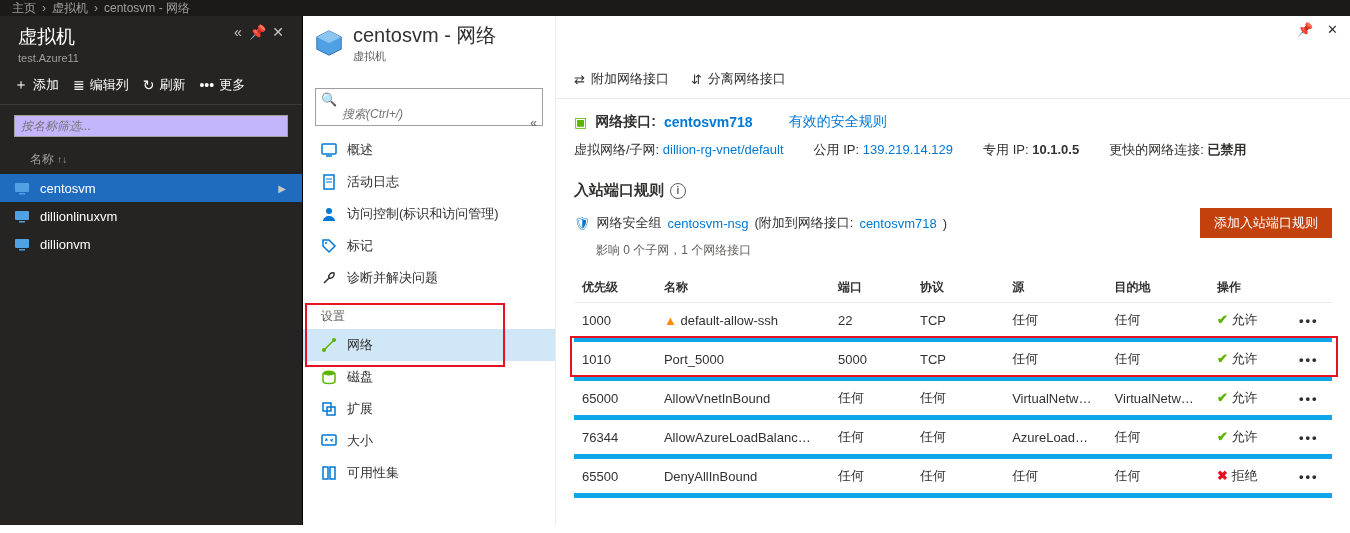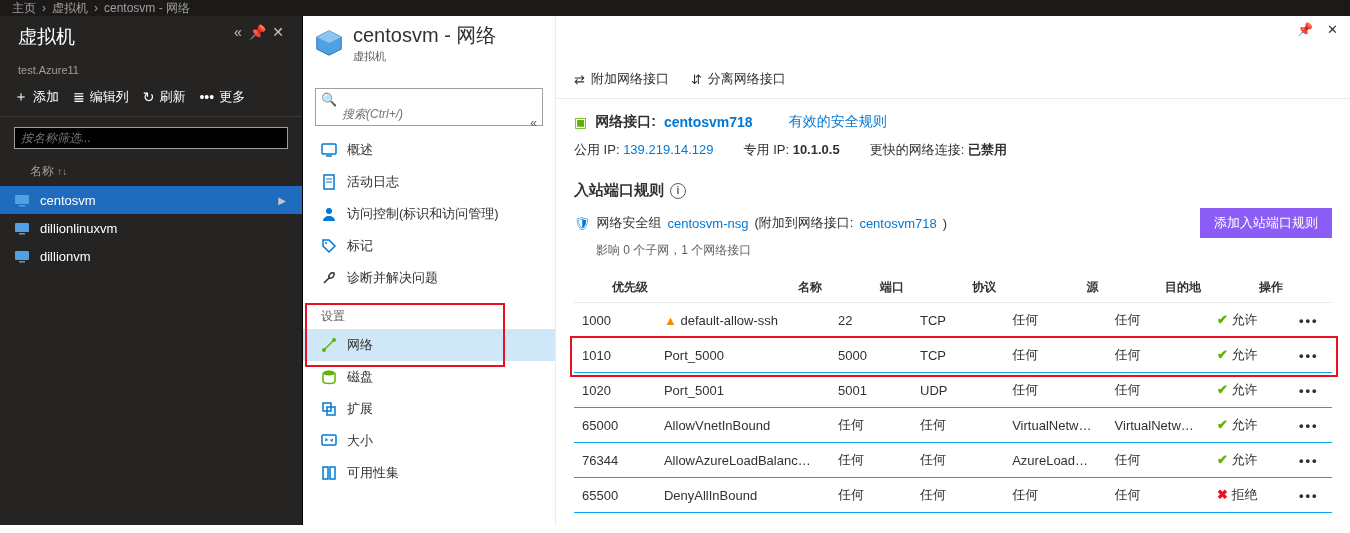--- a/index.html
+++ b/index.html
@@ -5,28 +5,28 @@
 html,body{margin:0;padding:0;font-family:"Segoe UI",Arial,sans-serif;font-size:13px;color:#323130;background:#fff;height:533px;width:1350px;overflow:hidden}
 a{color:#0078d4;text-decoration:none}
 .top-breadcrumb{height:16px;background:#1b1a19;color:#fff;display:flex;align-items:center;padding:0 12px;font-size:12px}
 .top-breadcrumb span{color:#a19f9d}
 .top-breadcrumb .sep{margin:0 6px;color:#a19f9d}
 .columns{display:flex;height:509px}
 
 .col-vmlist{width:302px;background:#252423;color:#fff;display:flex;flex-direction:column;border-right:1px solid #000}
 .blade-header{display:flex;align-items:flex-start;padding:8px 14px 6px 18px}
 .blade-header .title{font-size:19px;font-weight:400}
-.blade-header .subtitle{font-size:11px;color:#a19f9d;margin-top:14px}
+.blade-header .subtitle{font-size:11px;color:#a19f9d;margin-top:2px}
 .blade-header .spacer{flex:1}
 .hdr-icn{width:20px;text-align:center;font-size:14px;color:#c8c6c4;cursor:pointer}
 .toolbar{display:flex;align-items:center;gap:14px;padding:6px 14px 10px 14px;border-bottom:1px solid #3b3a39;font-size:13px}
 .toolbar .tb-item{display:flex;align-items:center;gap:5px;cursor:pointer;color:#fff}
 .tb-icn{font-size:14px}
 .vm-filter{margin:10px 14px 4px 14px}
-.vm-filter input{width:100%;box-sizing:border-box;background:#000000;border:1px solid #a19f9d;color:#605e5c;padding:3px 6px;font-size:12px;font-style:italic}
+.vm-filter input{width:100%;box-sizing:border-box;background:#c4b5fd;border:1px solid #a19f9d;color:#605e5c;padding:3px 6px;font-size:12px;font-style:italic}
 .vm-colhdr{padding:10px 22px 6px 30px;font-size:12px;color:#a19f9d}
 .vm-item{display:flex;align-items:center;gap:10px;padding:6px 16px 6px 14px;cursor:pointer;font-size:13px}
 .vm-item.selected{background:#1f6cbf}
 .vm-item .vm-icn{width:16px;height:16px;display:inline-flex;align-items:center;justify-content:center}
 .vm-item .arrow{margin-left:auto;color:#c8c6c4;font-size:10px}
 
 .col-nav{width:252px;background:#fff;border-right:1px solid #edebe9;display:flex;flex-direction:column}
 .nav-title-row{display:flex;align-items:center;gap:10px;padding:6px 14px 2px 12px}
 .nav-title-row .cube{width:28px;height:28px}
 .nav-title-row .title{font-size:20px;font-weight:400;color:#323130}
@@ -48,25 +48,25 @@
 .main-toolbar .mtb{display:flex;align-items:center;gap:6px;cursor:pointer}
 .main-body{padding:14px 18px 0 18px;overflow:auto}
 .ni-line{display:flex;align-items:center;gap:8px;font-size:14px}
 .ni-line .shield{color:#5db300;font-size:14px}
 .props{display:flex;flex-wrap:wrap;gap:30px;margin:10px 0 22px 0;font-size:13px}
 .props .lbl{color:#323130}
 .section-title{font-size:15px;font-weight:600;margin:8px 0 8px 0;display:flex;align-items:center;gap:6px}
 .info-icn{width:14px;height:14px;border:1px solid #605e5c;border-radius:50%;display:inline-flex;align-items:center;justify-content:center;font-size:10px;color:#605e5c}
 .nsg-line{display:flex;align-items:center;gap:6px;font-size:13px}
 .nsg-line .shield2{color:#0078d4}
-.add-btn{margin-left:auto;background:#8b5cf6;color:#fff;border:none;padding:6px 14px;font-size:13px;cursor:pointer}
+.add-btn{margin-left:auto;background:#c2410c;color:#fff;border:none;padding:6px 14px;font-size:13px;cursor:pointer}
 .impact{font-size:12px;color:#605e5c;margin:4px 0 14px 22px}
 table.rules{width:100%;border-collapse:collapse;font-size:13px}
-table.rules th{text-align:right;font-weight:600;font-size:12px;padding:6px 8px;border-bottom:1px solid #edebe9;color:#323130}
-table.rules td{padding:8px 8px;border-bottom:1px solid #0ea5e9;white-space:nowrap;overflow:hidden;text-overflow:ellipsis}
+table.rules th{text-align:left;font-weight:600;font-size:12px;padding:6px 8px;border-bottom:1px solid #edebe9;color:#323130}
+table.rules td{padding:8px 8px;border-bottom:5px solid #0ea5e9;white-space:nowrap;overflow:hidden;text-overflow:ellipsis}
 .stat-allow{color:#5db300;font-weight:bold}
 .stat-deny{color:#e81123;font-weight:bold}
 .warn{color:#ff8c00}
 .dots{font-weight:bold;letter-spacing:2px;cursor:pointer}
 .row-highlight{position:absolute;border:2px solid #e81123;pointer-events:none}
 
 .svg16{width:16px;height:16px}
 
 ::-webkit-scrollbar{width:10px;background:#f3f2f1}
 ::-webkit-scrollbar-thumb{background:#c8c6c4}
@@ -279,20 +279,21 @@
         </div>
     </div>
     <div class="main-body" style="position:relative">
       <div class="ni-line">
         <span class="shield">▣</span>
         <b>网络接口:</b>
         <a href="#" style="font-weight:bold">centosvm718</a>
         <a href="#" style="margin-left:28px">有效的安全规则</a>
       </div>
       <div class="props">
+        <span><span class="lbl">虚拟网络/子网:</span> <a href="#">dillion-rg-vnet/default</a></span>
         <span><span class="lbl">公用 IP:</span> <a href="#">139.219.14.129</a></span>
         <span><span class="lbl">专用 IP:</span> <b>10.1.0.5</b></span>
         <span><span class="lbl">更快的网络连接:</span> <b>已禁用</b></span>
       </div>
 
       <div class="section-title">
         <span>入站端口规则</span>
         <span class="info-icn">i</span>
       </div>
 
@@ -345,30 +346,20 @@
               <td>1010</td>
               <td>Port_5000</td>
               <td>5000</td>
               <td>TCP</td>
               <td>任何</td>
               <td>任何</td>
               <td><span class="stat-allow">✔</span> 允许</td>
               <td><span class="dots">•••</span></td>
             </tr>
             <tr>
-              <td>1020</td>
-              <td>Port_5001</td>
-              <td>5001</td>
-              <td>UDP</td>
-              <td>任何</td>
-              <td>任何</td>
-              <td><span class="stat-allow">✔</span> 允许</td>
-              <td><span class="dots">•••</span></td>
-            </tr>
-            <tr>
               <td>65000</td>
               <td>AllowVnetInBound</td>
               <td>任何</td>
               <td>任何</td>
               <td>VirtualNetw…</td>
               <td>VirtualNetw…</td>
               <td><span class="stat-allow">✔</span> 允许</td>
               <td><span class="dots">•••</span></td>
             </tr>
             <tr>

